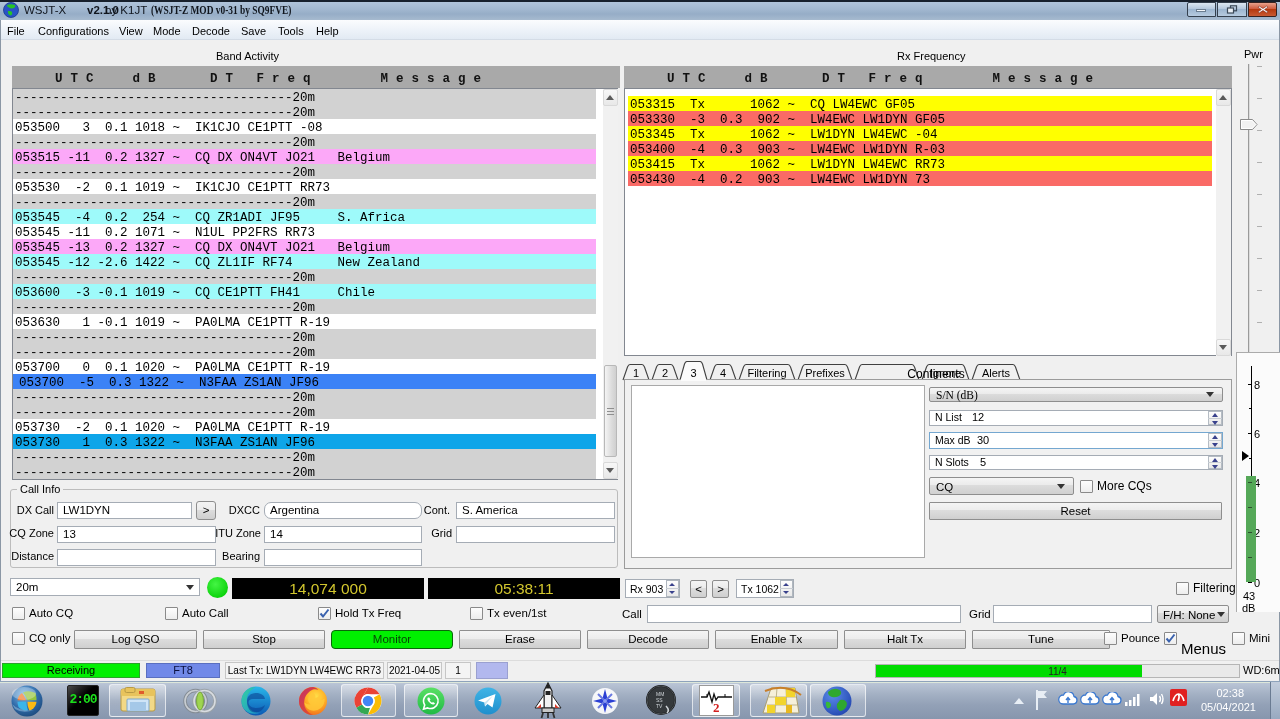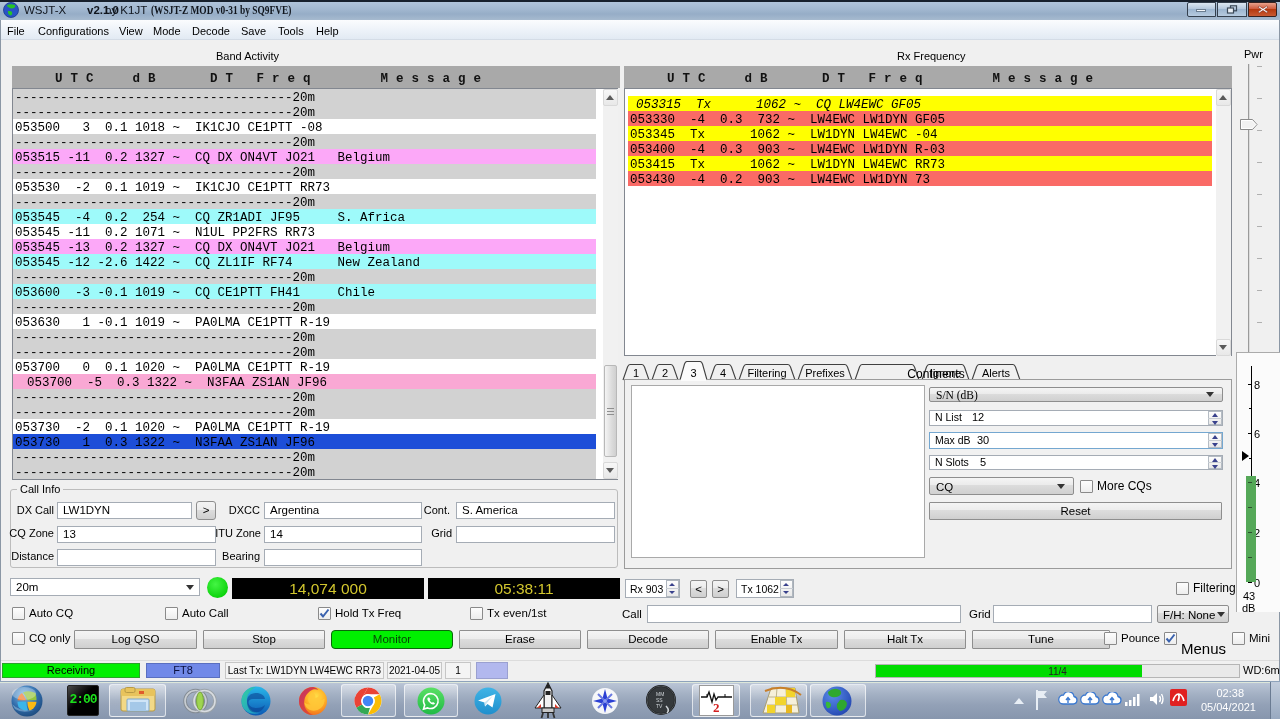--- a/index.html
+++ b/index.html
@@ -70,39 +70,39 @@
 <div class="ab mono" style="left:13px;top:224px;width:583px;height:15px;background:#ffffff;padding-left:2px;padding-top:2px;">053545 -11  0.2 1071 ~  N1UL PP2FRS RR73</div>
 <div class="ab mono" style="left:13px;top:239px;width:583px;height:15px;background:#fca8f8;padding-left:2px;padding-top:2px;">053545 -13  0.2 1327 ~  CQ DX ON4VT JO21   Belgium</div>
 <div class="ab mono" style="left:13px;top:254px;width:583px;height:15px;background:#9efafa;padding-left:2px;padding-top:2px;">053545 -12 -2.6 1422 ~  CQ ZL1IF RF74      New Zealand</div>
 <div class="ab mono" style="left:13px;top:269px;width:583px;height:15px;background:#d2d2d2;padding-left:2px;padding-top:2px;">-------------------------------------20m</div>
 <div class="ab mono" style="left:13px;top:284px;width:583px;height:15px;background:#9efafa;padding-left:2px;padding-top:2px;">053600  -3 -0.1 1019 ~  CQ CE1PTT FH41     Chile</div>
 <div class="ab mono" style="left:13px;top:299px;width:583px;height:15px;background:#d2d2d2;padding-left:2px;padding-top:2px;">-------------------------------------20m</div>
 <div class="ab mono" style="left:13px;top:314px;width:583px;height:15px;background:#ffffff;padding-left:2px;padding-top:2px;">053630   1 -0.1 1019 ~  PA0LMA CE1PTT R-19</div>
 <div class="ab mono" style="left:13px;top:329px;width:583px;height:15px;background:#d2d2d2;padding-left:2px;padding-top:2px;">-------------------------------------20m</div>
 <div class="ab mono" style="left:13px;top:344px;width:583px;height:15px;background:#d2d2d2;padding-left:2px;padding-top:2px;">-------------------------------------20m</div>
 <div class="ab mono" style="left:13px;top:359px;width:583px;height:15px;background:#ffffff;padding-left:2px;padding-top:2px;">053700   0  0.1 1020 ~  PA0LMA CE1PTT R-19</div>
-<div class="ab mono" style="left:13px;top:374px;width:583px;height:15px;background:#f9a8d4;padding-left:14px;padding-top:2px;">053700  -5  0.3 1322 ~  N3FAA ZS1AN JF96</div>
+<div class="ab mono" style="left:13px;top:374px;width:583px;height:15px;background:#3b82f6;padding-left:6px;padding-top:2px;">053700  -5  0.3 1322 ~  N3FAA ZS1AN JF96</div>
 <div class="ab mono" style="left:13px;top:389px;width:583px;height:15px;background:#d2d2d2;padding-left:2px;padding-top:2px;">-------------------------------------20m</div>
 <div class="ab mono" style="left:13px;top:404px;width:583px;height:15px;background:#d2d2d2;padding-left:2px;padding-top:2px;">-------------------------------------20m</div>
 <div class="ab mono" style="left:13px;top:419px;width:583px;height:15px;background:#ffffff;padding-left:2px;padding-top:2px;">053730  -2  0.1 1020 ~  PA0LMA CE1PTT R-19</div>
-<div class="ab mono" style="left:13px;top:434px;width:583px;height:15px;background:#1d4ed8;padding-left:2px;padding-top:2px;">053730   1  0.3 1322 ~  N3FAA ZS1AN JF96</div>
+<div class="ab mono" style="left:13px;top:434px;width:583px;height:15px;background:#0ea5e9;padding-left:2px;padding-top:2px;">053730   1  0.3 1322 ~  N3FAA ZS1AN JF96</div>
 <div class="ab mono" style="left:13px;top:449px;width:583px;height:15px;background:#d2d2d2;padding-left:2px;padding-top:2px;">-------------------------------------20m</div>
 <div class="ab mono" style="left:13px;top:464px;width:583px;height:15px;background:#d2d2d2;padding-left:2px;padding-top:2px;">-------------------------------------20m</div>
 <div class="ab" style="left:603px;top:89px;width:15px;height:390px;background:#f1f1f1;"></div>
 <div class="ab" style="left:603px;top:89px;width:15px;height:17px;background:linear-gradient(#f7f7f7,#e8e8e8);border:1px solid #d9d9d9;border-radius:2px;"></div>
 <div class="ab" style="left:606px;top:95px;width:0;height:0;border-left:4px solid transparent;border-right:4px solid transparent;border-bottom:5px solid #5a5a5a;"></div>
 <div class="ab" style="left:603px;top:462px;width:15px;height:17px;background:linear-gradient(#f7f7f7,#e8e8e8);border:1px solid #d9d9d9;border-radius:2px;"></div>
 <div class="ab" style="left:606px;top:468px;width:0;height:0;border-left:4px solid transparent;border-right:4px solid transparent;border-top:5px solid #5a5a5a;"></div>
 <div class="ab" style="left:604px;top:365px;width:13px;height:92px;background:linear-gradient(90deg,#f4f4f4,#dcdcdc 60%,#cfcfcf);border:1px solid #b8b8b8;border-radius:2px;"></div>
 <div class="ab" style="left:607px;top:408px;width:7px;height:1px;background:#8f8f8f;"></div>
 <div class="ab" style="left:607px;top:411px;width:7px;height:1px;background:#8f8f8f;"></div>
 <div class="ab" style="left:607px;top:414px;width:7px;height:1px;background:#8f8f8f;"></div>
 <div class="ab" style="left:624px;top:88px;width:608px;height:268px;background:#fff;border:1px solid #828790;"></div>
-<div class="ab mono" style="left:628px;top:96px;width:584px;height:15px;background:#ffff00;padding-left:8px;padding-top:2px;font-style:italic;">053315  Tx      1062 ~  CQ LW4EWC GF05</div>
-<div class="ab mono" style="left:628px;top:111px;width:584px;height:15px;background:#fa6a66;padding-left:2px;padding-top:2px;">053330  -4  0.3  732 ~  LW4EWC LW1DYN GF05</div>
+<div class="ab mono" style="left:628px;top:96px;width:584px;height:15px;background:#ffff00;padding-left:2px;padding-top:2px;">053315  Tx      1062 ~  CQ LW4EWC GF05</div>
+<div class="ab mono" style="left:628px;top:111px;width:584px;height:15px;background:#fa6a66;padding-left:2px;padding-top:2px;">053330  -3  0.3  902 ~  LW4EWC LW1DYN GF05</div>
 <div class="ab mono" style="left:628px;top:126px;width:584px;height:15px;background:#ffff00;padding-left:2px;padding-top:2px;">053345  Tx      1062 ~  LW1DYN LW4EWC -04</div>
 <div class="ab mono" style="left:628px;top:141px;width:584px;height:15px;background:#fa6a66;padding-left:2px;padding-top:2px;">053400  -4  0.3  903 ~  LW4EWC LW1DYN R-03</div>
 <div class="ab mono" style="left:628px;top:156px;width:584px;height:15px;background:#ffff00;padding-left:2px;padding-top:2px;">053415  Tx      1062 ~  LW1DYN LW4EWC RR73</div>
 <div class="ab mono" style="left:628px;top:171px;width:584px;height:15px;background:#fa6a66;padding-left:2px;padding-top:2px;">053430  -4  0.2  903 ~  LW4EWC LW1DYN 73</div>
 <div class="ab" style="left:1216px;top:89px;width:15px;height:267px;background:#f1f1f1;"></div>
 <div class="ab" style="left:1216px;top:89px;width:15px;height:17px;background:linear-gradient(#f7f7f7,#e8e8e8);border:1px solid #d9d9d9;border-radius:2px;"></div>
 <div class="ab" style="left:1219px;top:95px;width:0;height:0;border-left:4px solid transparent;border-right:4px solid transparent;border-bottom:5px solid #5a5a5a;"></div>
 <div class="ab" style="left:1216px;top:339px;width:15px;height:17px;background:linear-gradient(#f7f7f7,#e8e8e8);border:1px solid #d9d9d9;border-radius:2px;"></div>
 <div class="ab" style="left:1219px;top:345px;width:0;height:0;border-left:4px solid transparent;border-right:4px solid transparent;border-top:5px solid #5a5a5a;"></div>
 <div class="ab" style="left:1248px;top:64px;width:1px;height:295px;background:#9a9a9a;"></div>
@@ -204,21 +204,21 @@
 <div class="ab" style="left:17px;top:483px;background:#f0f0f0;padding:0 3px;font-size:11px;">Call Info</div>
 <div class="ab" style="left:-46px;top:504px;width:100px;text-align:right;font-size:11px;">DX Call</div>
 <div class="ab" style="left:-46px;top:527px;width:100px;text-align:right;font-size:11px;">CQ Zone</div>
 <div class="ab" style="left:-46px;top:550px;width:100px;text-align:right;font-size:11px;">Distance</div>
 <div class="ab" style="left:160px;top:504px;width:100px;text-align:right;font-size:11px;">DXCC</div>
 <div class="ab" style="left:161px;top:527px;width:100px;text-align:right;font-size:11px;">ITU Zone</div>
 <div class="ab" style="left:160px;top:550px;width:100px;text-align:right;font-size:11px;">Bearing</div>
 <div class="ab" style="left:350px;top:504px;width:100px;text-align:right;font-size:11px;">Cont.</div>
 <div class="ab" style="left:352px;top:527px;width:100px;text-align:right;font-size:11px;">Grid</div>
 <div class="ab inp" style="left:57px;top:502px;width:135px;height:17px;line-height:15px;">LW1DYN</div>
-<div class="ab inp" style="left:264px;top:502px;width:158px;height:17px;line-height:15px;">Argentina</div>
+<div class="ab inp" style="left:264px;top:502px;width:158px;height:17px;line-height:15px;border-radius:7px;">Argentina</div>
 <div class="ab inp" style="left:456px;top:502px;width:159px;height:17px;line-height:15px;">S. America</div>
 <div class="ab inp" style="left:57px;top:526px;width:159px;height:17px;line-height:15px;">13</div>
 <div class="ab inp" style="left:264px;top:526px;width:158px;height:17px;line-height:15px;">14</div>
 <div class="ab inp" style="left:456px;top:526px;width:159px;height:17px;line-height:15px;"></div>
 <div class="ab inp" style="left:57px;top:549px;width:159px;height:17px;line-height:15px;"></div>
 <div class="ab inp" style="left:264px;top:549px;width:158px;height:17px;line-height:15px;"></div>
 <div class="ab btn" style="left:196px;top:501px;width:20px;height:19px;line-height:17px;border-radius:3px;">&gt;</div>
 <div class="ab" style="left:10px;top:578px;width:190px;height:18px;background:#fff;border:1px solid #a5acb5;"></div>
 <div class="ab" style="left:16px;top:581px;font-size:11.5px;">20m</div>
 <div class="ab arrdn" style="left:186px;top:585px;"></div>

